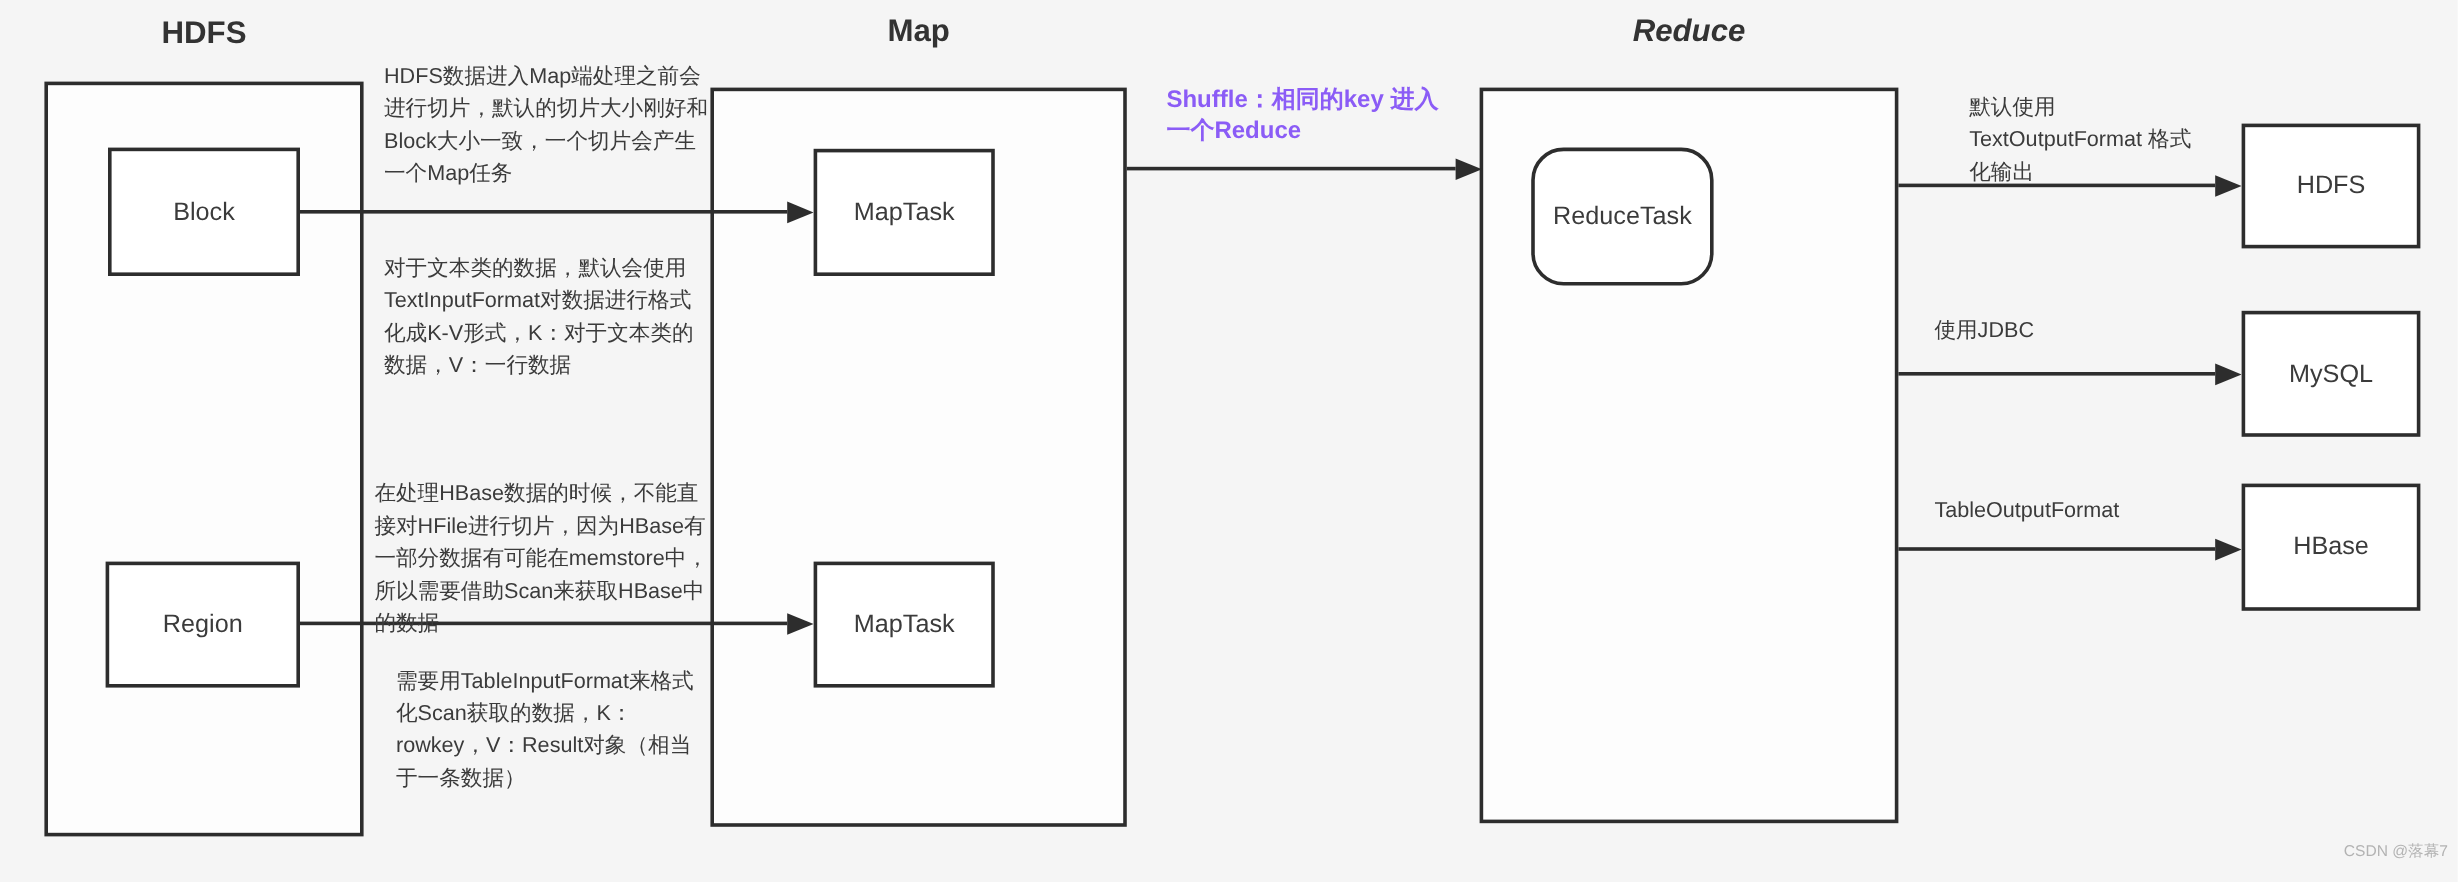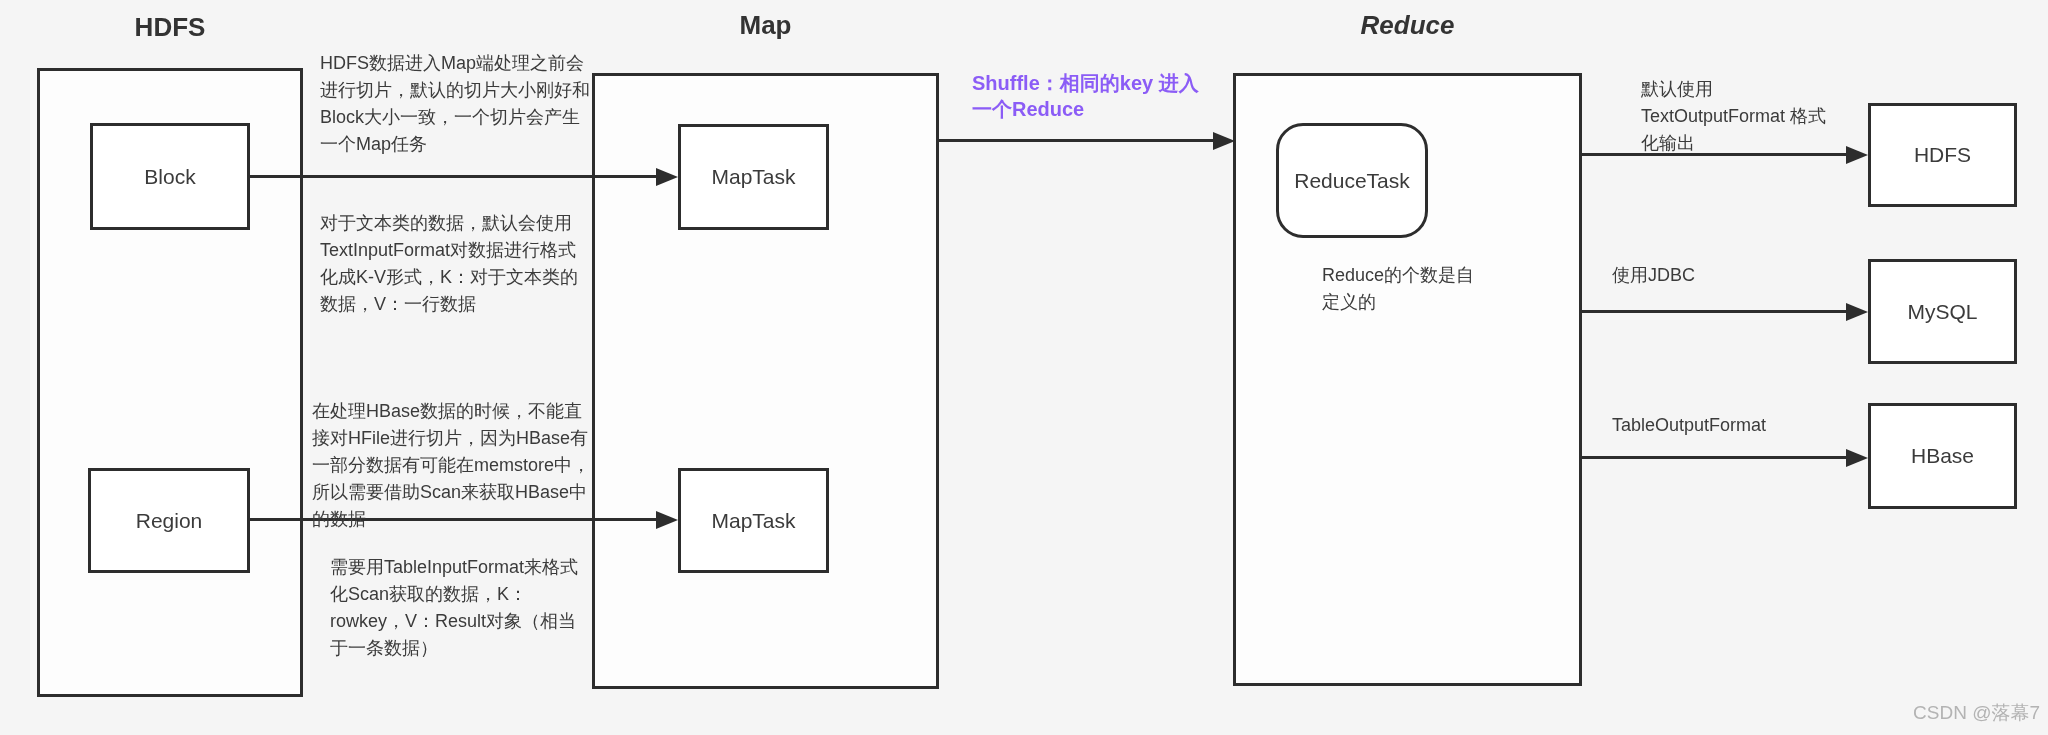--- a/index.html
+++ b/index.html
@@ -42,21 +42,21 @@
     position:absolute;height:3px;background:#2d2d2d;
   }
   .arrow-head{
     position:absolute;width:0;height:0;
     border-left:22px solid #2d2d2d;
     border-top:9px solid transparent;
     border-bottom:9px solid transparent;
   }
   .watermark{
     position:absolute;
-    font-size:19px;color:#b3b3b3;
+    font-size:13px;color:#b3b3b3;
     text-align:right;
   }
 </style>
 </head>
 <body>
 
 <div class="canvas">
 
   <div class="stage-title" style="left:37px;top:12px;width:266px;">HDFS</div>
   <div class="stage-title" style="left:592px;top:10px;width:347px;">Map</div>
@@ -116,21 +116,20 @@
     <span>MySQL</span>
   </div>
 
   <div class="anno" style="left:320px;top:50px;width:270px;">HDFS数据进入Map端处理之前会进行切片，默认的切片大小刚好和Block大小一致，一个切片会产生一个Map任务</div>
   <div class="anno" style="left:320px;top:210px;width:270px;">对于文本类的数据，默认会使用TextInputFormat对数据进行格式化成K-V形式，K：对于文本类的数据，V：一行数据</div>
   <div class="anno" style="left:312px;top:398px;width:286px;">在处理HBase数据的时候，不能直接对HFile进行切片，因为HBase有一部分数据有可能在memstore中，所以需要借助Scan来获取HBase中的数据</div>
   <div class="anno" style="left:330px;top:538px;width:250px;margin-top:16px;">需要用TableInputFormat来格式化Scan获取的数据，K：rowkey，V：Result对象（相当于一条数据）</div>
 
   <div class="anno anno-bold" style="left:972px;top:70px;width:230px;">Shuffle：相同的key 进入一个Reduce</div>
 
-  <div class="anno" style="left:1322px;top:262px;width:170px;">Reduce的个数是自定义的</div>
 
   <div class="anno" style="left:1641px;top:76px;width:190px;">默认使用 TextOutputFormat 格式化输出</div>
   <div class="anno" style="left:1612px;top:262px;width:190px;">使用JDBC</div>
   <div class="anno" style="left:1612px;top:412px;width:220px;">TableOutputFormat</div>
 
   <div class="watermark" style="left:1860px;top:700px;width:180px;">CSDN @落幕7</div>
 
 </div>
 
 </body></html>

